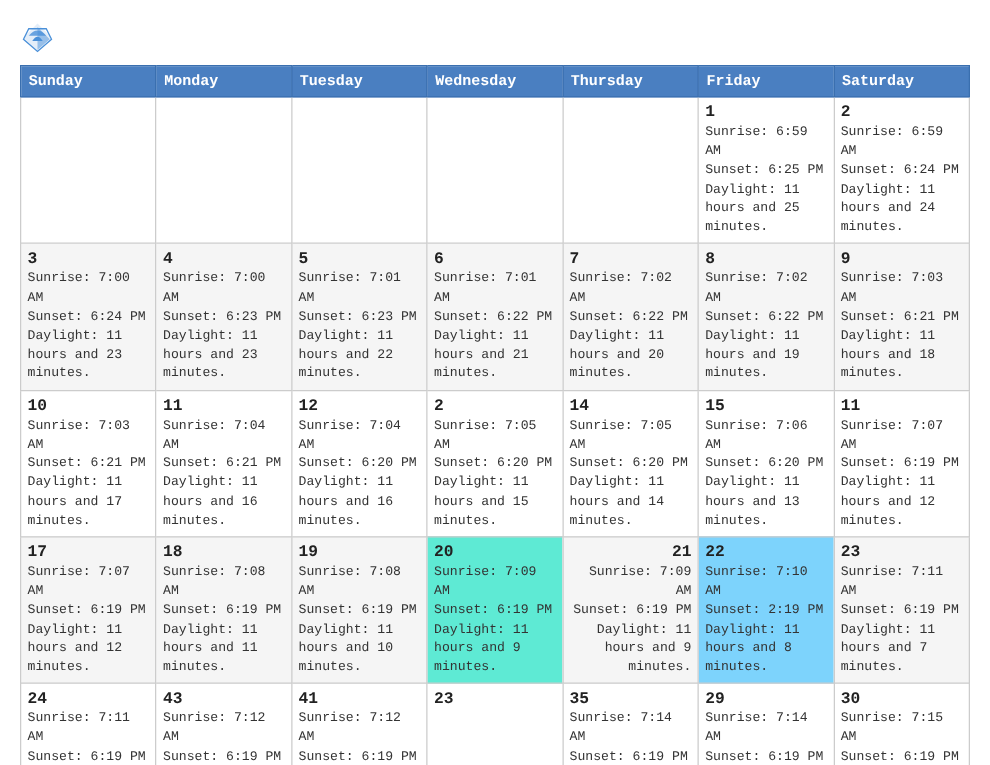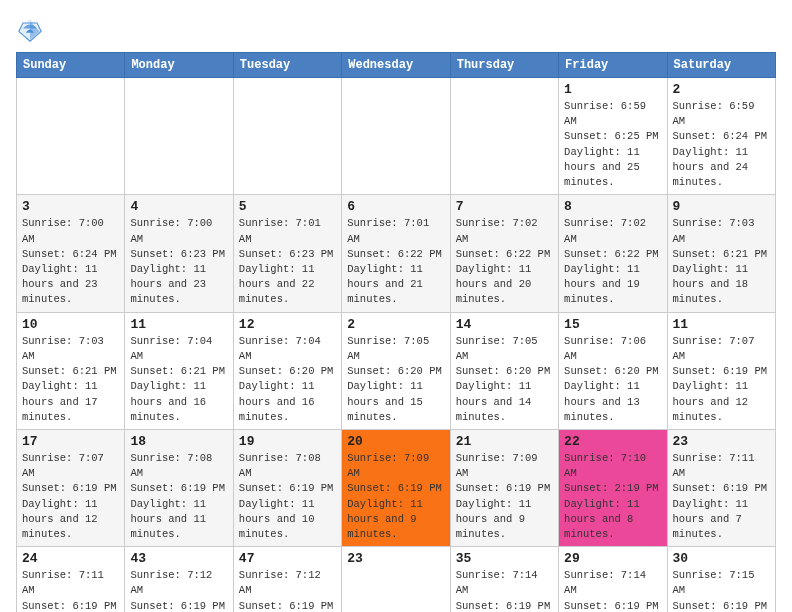--- a/index.html
+++ b/index.html
@@ -249,33 +249,33 @@
           <div class="day-info" style="white-space: pre-line;">Sunrise: 7:08 AM
 Sunset: 6:19 PM
 Daylight: 11 hours and 11 minutes.</div>
         </td>
         <td style="background: rgb(245, 245, 245);">
           <span class="day-number">19</span>
           <div class="day-info" style="white-space: pre-line;">Sunrise: 7:08 AM
 Sunset: 6:19 PM
 Daylight: 11 hours and 10 minutes.</div>
         </td>
-        <td style="background: #f97316;">
+        <td style="background: #5eead4;">
           <span class="day-number">20</span>
           <div class="day-info" style="white-space: pre-line;">Sunrise: 7:09 AM
 Sunset: 6:19 PM
 Daylight: 11 hours and 9 minutes.</div>
         </td>
-        <td style="background: rgb(245, 245, 245);">
+        <td style="background: rgb(245, 245, 245); text-align: right;">
           <span class="day-number">21</span>
           <div class="day-info" style="white-space: pre-line;">Sunrise: 7:09 AM
 Sunset: 6:19 PM
 Daylight: 11 hours and 9 minutes.</div>
         </td>
-        <td style="background: #ec4899;">
+        <td style="background: #7dd3fc;">
           <span class="day-number">22</span>
           <div class="day-info" style="white-space: pre-line;">Sunrise: 7:10 AM
 Sunset: 2:19 PM
 Daylight: 11 hours and 8 minutes.</div>
         </td>
         <td style="background: rgb(245, 245, 245);">
           <span class="day-number">23</span>
           <div class="day-info" style="white-space: pre-line;">Sunrise: 7:11 AM
 Sunset: 6:19 PM
 Daylight: 11 hours and 7 minutes.</div>
@@ -288,21 +288,21 @@
 Sunset: 6:19 PM
 Daylight: 11 hours and 7 minutes.</div>
         </td>
         <td>
           <span class="day-number">43</span>
           <div class="day-info" style="white-space: pre-line;">Sunrise: 7:12 AM
 Sunset: 6:19 PM
 Daylight: 11 hours and 6 minutes.</div>
         </td>
         <td>
-          <span class="day-number">47</span>
+          <span class="day-number">41</span>
           <div class="day-info" style="white-space: pre-line;">Sunrise: 7:12 AM
 Sunset: 6:19 PM
 Daylight: 11 hours and 6 minutes.</div>
         </td>
         <td>
           <span class="day-number">23</span>
           <div class="day-info" style="white-space: pre-line; margin-top: 48px;">Sunrise: 7:13 AM
 Sunset: 6:19 PM
 Daylight: 11 hours and 5 minutes.</div>
         </td>

